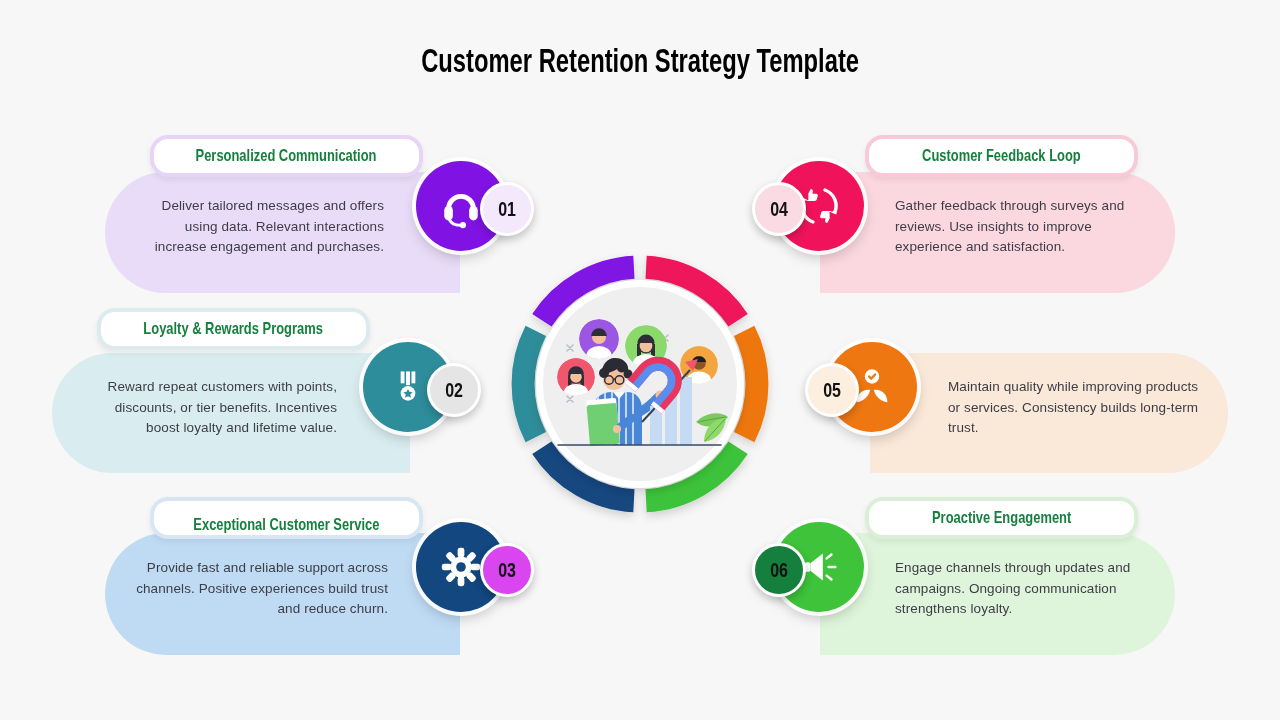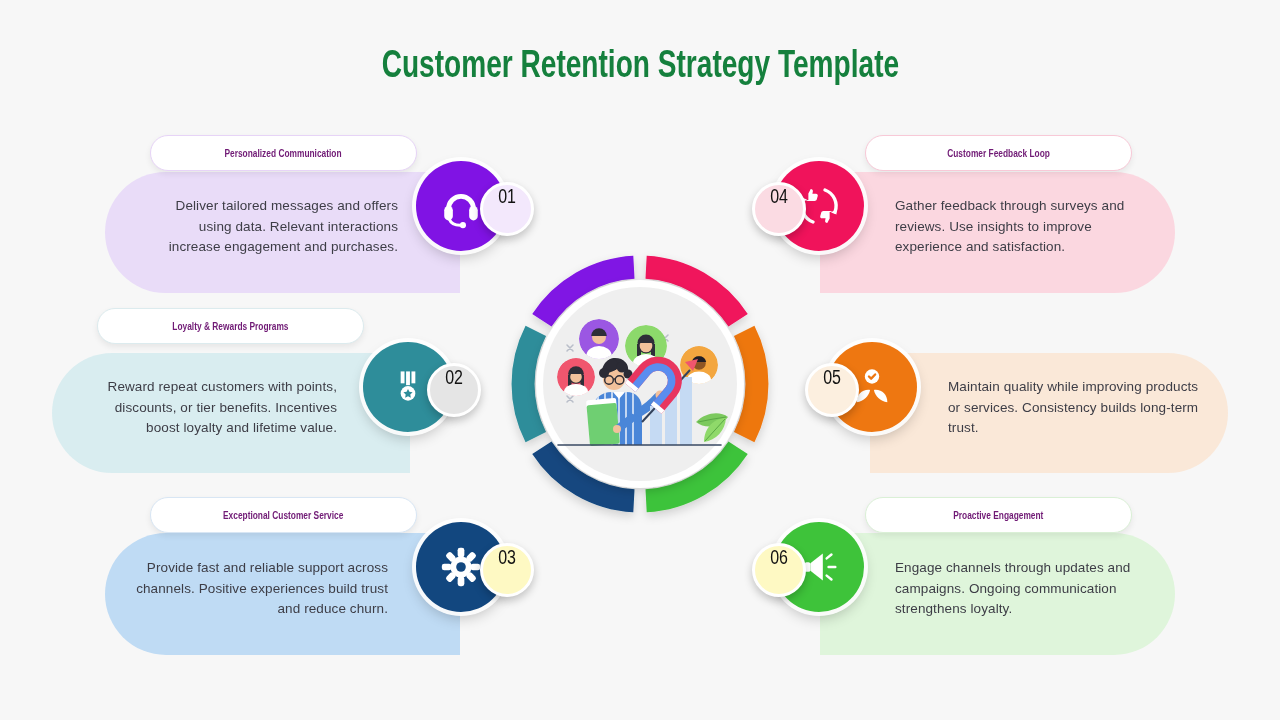--- a/index.html
+++ b/index.html
@@ -3,67 +3,67 @@
 <meta charset="utf-8">
 <style>
   html,body{margin:0;padding:0;}
   body{
     width:1280px;height:720px;background:#f7f7f7;position:relative;overflow:hidden;
     font-family:"Liberation Sans", sans-serif;
   }
   .stage{position:absolute;inset:0;}
   .page-title{
     position:absolute;top:42px;left:0;width:1280px;text-align:center;
-    font-size:39px;font-weight:bold;color:#15803d;
+    font-size:33px;font-weight:bold;color:#000000;
   }
   .page-title>span{display:inline-block;transform:scaleX(0.72);transform-origin:center;white-space:nowrap;}
 
   .card{position:absolute;inset:0;pointer-events:none;}
   .card-body{position:absolute;}
   .left  .card-body{border-radius:62px 0 0 62px;}
   .right .card-body{border-radius:0 62px 62px 0;}
 
   .pill{
-    position:absolute;width:265px;height:34px;background:#ffffff;border:1px solid #701a75;
+    position:absolute;width:265px;height:34px;background:#ffffff;border:4px solid #701a75;
     border-radius:18px;display:flex;align-items:center;justify-content:center;
-    box-shadow:0 3px 6px rgba(0,0,0,0.07);z-index:4;font-weight:bold;font-size:11px;color:#701a75;
+    box-shadow:0 3px 6px rgba(0,0,0,0.07);z-index:4;font-weight:bold;font-size:17px;color:#15803d;
   }
   .pill>span{display:inline-block;transform:scaleX(0.76);white-space:nowrap;}
 
   .desc{
     position:absolute;font-size:13.5px;line-height:20.5px;color:#3d3d46;letter-spacing:0.1px;z-index:2;
   }
   .left .desc{text-align:right;}
   .right .desc{text-align:left;}
 
   .big-circle{
     position:absolute;width:90px;height:90px;border-radius:50%;display:flex;align-items:center;justify-content:center;
     z-index:2;box-shadow:0 0 0 4px rgba(255,255,255,0.9), 0 6px 14px rgba(0,0,0,0.22);
   }
   .badge{
     position:absolute;width:48px;height:48px;border-radius:50%;border:3px solid #ffffff;
-    box-shadow:0 4px 9px rgba(0,0,0,0.22);display:flex;justify-content:center;
-    z-index:3;font-weight:normal;font-size:20px;color:#121212;
+    box-shadow:0 4px 9px rgba(0,0,0,0.22);display:flex;align-items:center;justify-content:center;
+    z-index:3;font-weight:bold;font-size:20px;color:#121212;
   }
   .badge>span{display:inline-block;transform:scaleX(0.8);}
 
   
   .c1 .pill{left:150px;top:135px;}
   .c1 .card-body{left:105px;top:172px;width:355px;height:121px;}
-  .c1 .desc{left:156px;top:196px;width:242px;}
+  .c1 .desc{left:142px;top:196px;width:242px;}
   .c1 .big-circle{left:416px;top:161px;}
   .c1 .badge{left:480px;top:182px;}
   
   .c2 .pill{left:97px;top:308px;}
   .c2 .card-body{left:52px;top:353px;width:358px;height:120px;}
   .c2 .desc{left:89px;top:377px;width:248px;}
   .c2 .big-circle{left:363px;top:342px;}
   .c2 .badge{left:427px;top:363px;}
   
-  .c3 .pill{left:150px;top:497px;}
+  .c3 .pill{left:150px;top:497px;align-items:flex-end;}
   .c3 .card-body{left:105px;top:533px;width:355px;height:122px;}
   .c3 .desc{left:136px;top:558px;width:252px;}
   .c3 .big-circle{left:416px;top:522px;}
   .c3 .badge{left:480px;top:543px;}
   
   .c4 .pill{left:865px;top:135px;}
   .c4 .card-body{left:820px;top:172px;width:355px;height:121px;}
   .c4 .desc{left:895px;top:196px;width:252px;}
   .c4 .big-circle{left:774px;top:161px;}
   .c4 .badge{left:752px;top:182px;}
@@ -146,21 +146,21 @@
           <rect x="20.5" y="4" width="7" height="10" rx="2.5" transform="rotate(135 24 24)"></rect>
           <rect x="20.5" y="4" width="7" height="10" rx="2.5" transform="rotate(180 24 24)"></rect>
           <rect x="20.5" y="4" width="7" height="10" rx="2.5" transform="rotate(225 24 24)"></rect>
           <rect x="20.5" y="4" width="7" height="10" rx="2.5" transform="rotate(270 24 24)"></rect>
           <rect x="20.5" y="4" width="7" height="10" rx="2.5" transform="rotate(315 24 24)"></rect>
           <circle cx="24" cy="24" r="11"></circle>
         </g>
         <circle cx="24" cy="24" r="5" fill="currentColor"></circle>
       </svg>
     </div>
-    <div class="badge" style="background: #fef9c3;">
+    <div class="badge" style="background: #d946ef;">
       <span>03</span>
     </div>
   </div>
 
   <div class="card right c4">
     <div class="card-body" style="background: rgb(251, 215, 224);"></div>
     <div class="pill" style="border-color: rgb(248, 201, 215); justify-content: center;">
       <span>Customer Feedback Loop</span>
     </div>
     <div class="desc">Gather feedback through surveys and reviews. Use insights to improve experience and satisfaction.</div>
@@ -201,21 +201,21 @@
       <span>Proactive Engagement</span>
     </div>
     <div class="desc">Engage channels through updates and campaigns. Ongoing communication strengthens loyalty.</div>
     <div class="big-circle" style="background: rgb(62, 195, 58); color: rgb(62, 195, 58);">
       <svg viewBox="0 0 48 48" width="46" height="46">
         <rect x="9" y="19" width="6" height="10" rx="2" fill="#fff"></rect>
         <path d="M15 20l13-10v28L15 28z" fill="#fff"></path>
         <path d="M32 15l5-4M34 24h7M32 33l5 4" stroke="#fff" stroke-width="2.6" stroke-linecap="round" fill="none"></path>
       </svg>
     </div>
-    <div class="badge" style="background: #fef9c3;">
+    <div class="badge" style="background: #15803d;">
       <span>06</span>
     </div>
   </div>
 
   <div class="center-wrap">
     <svg viewBox="0 0 300 300" width="300" height="300">
       <defs>
         <filter id="softshadow" x="-40%" y="-40%" width="180%" height="180%">
           <feDropShadow dx="0" dy="4" stdDeviation="5" flood-opacity="0.16"></feDropShadow>
         </filter>

